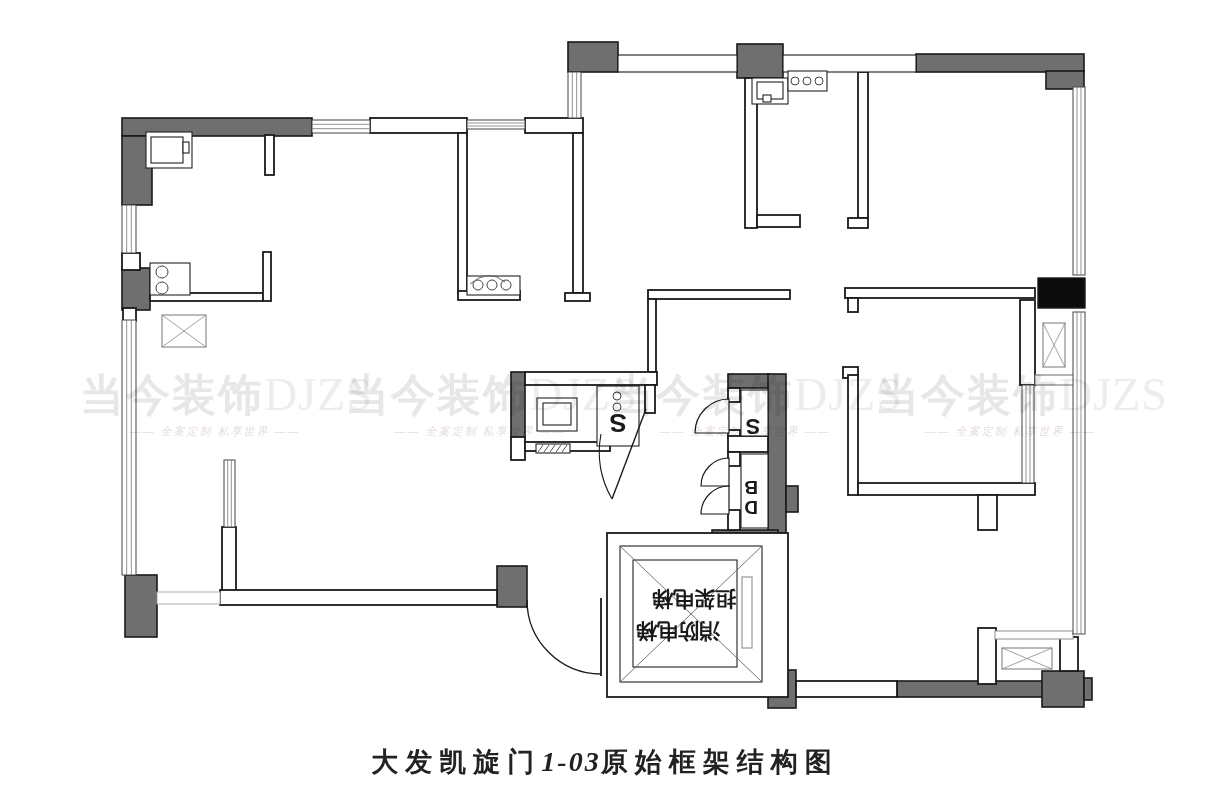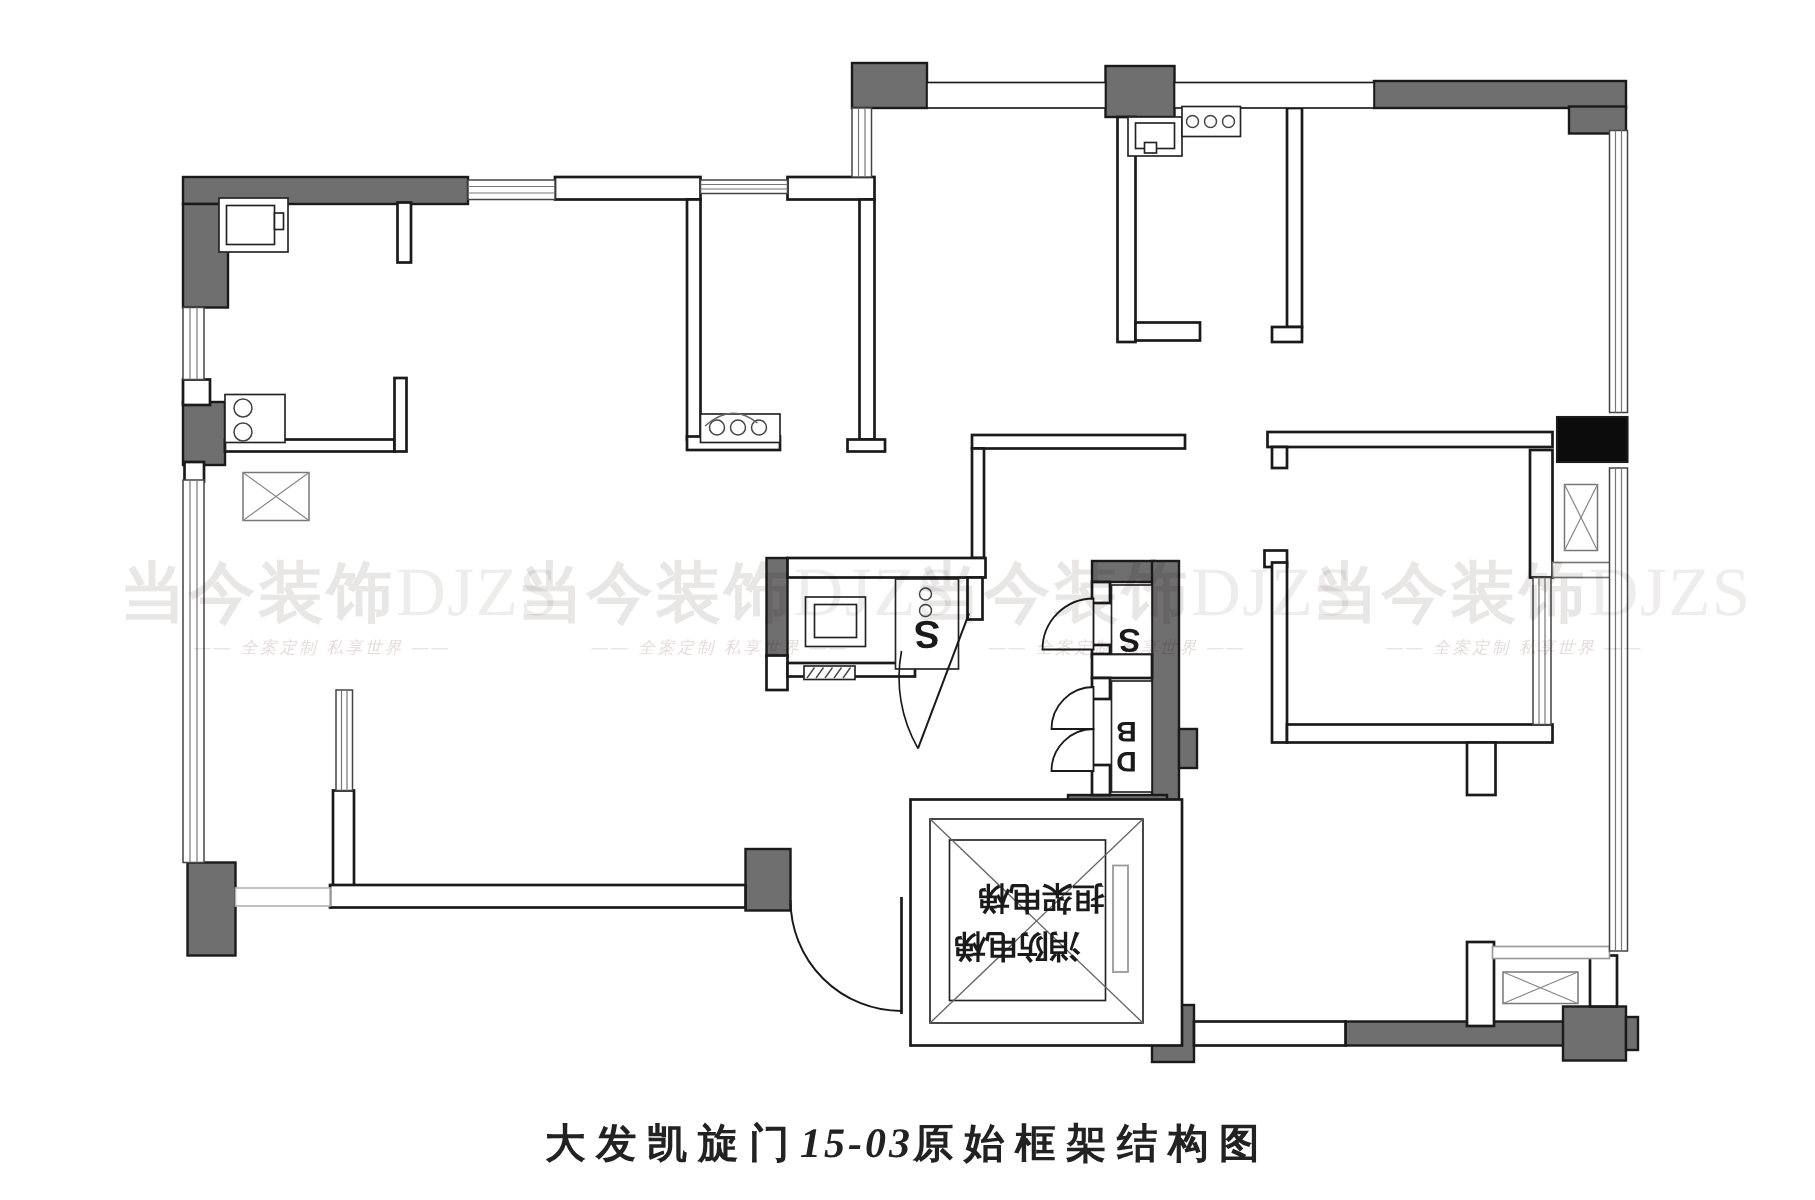--- a/index.html
+++ b/index.html
@@ -184,15 +184,15 @@
       <path d="M538 452 L543 445 M544 452 L549 445 M550 452 L555 445 M556 452 L561 445 M562 452 L567 445" fill="none" stroke="#444" stroke-width="0.9"></path>
       <text x="618" y="414" fill="#1a1a1a" font-size="26" font-weight="bold" text-anchor="middle" font-family="&quot;Liberation Sans&quot;,sans-serif" transform="rotate(180 618 414)">S</text>
       <text x="753" y="419" fill="#1a1a1a" font-size="22" font-weight="bold" text-anchor="middle" font-family="&quot;Liberation Sans&quot;,sans-serif" transform="rotate(180 753 419)">S</text>
       <text x="751" y="481" fill="#1a1a1a" font-size="19" font-weight="bold" text-anchor="middle" font-family="&quot;Liberation Sans&quot;,sans-serif" transform="rotate(180 751 481)">B</text>
       <text x="751" y="501" fill="#1a1a1a" font-size="19" font-weight="bold" text-anchor="middle" font-family="&quot;Liberation Sans&quot;,sans-serif" transform="rotate(180 751 501)">D</text>
       <text x="694" y="592" fill="#1a1a1a" font-size="21" font-weight="bold" text-anchor="middle" font-family="&quot;Liberation Sans&quot;,sans-serif" transform="rotate(180 694 592)">担架电梯</text>
       <text x="678" y="624" fill="#1a1a1a" font-size="21" font-weight="bold" text-anchor="middle" font-family="&quot;Liberation Sans&quot;,sans-serif" transform="rotate(180 678 624)">消防电梯</text>
     </svg>
 
   <div id="titlebar">
-    <span class="t-cn">大发凯旋门</span><span class="t-num">15-03</span><span class="t-cn">原始框架结构图</span>
+    <span class="t-cn">大发凯旋门</span><span class="t-num">1-03</span><span class="t-cn">原始框架结构图</span>
   </div>
 </div>
 
 </body></html>

